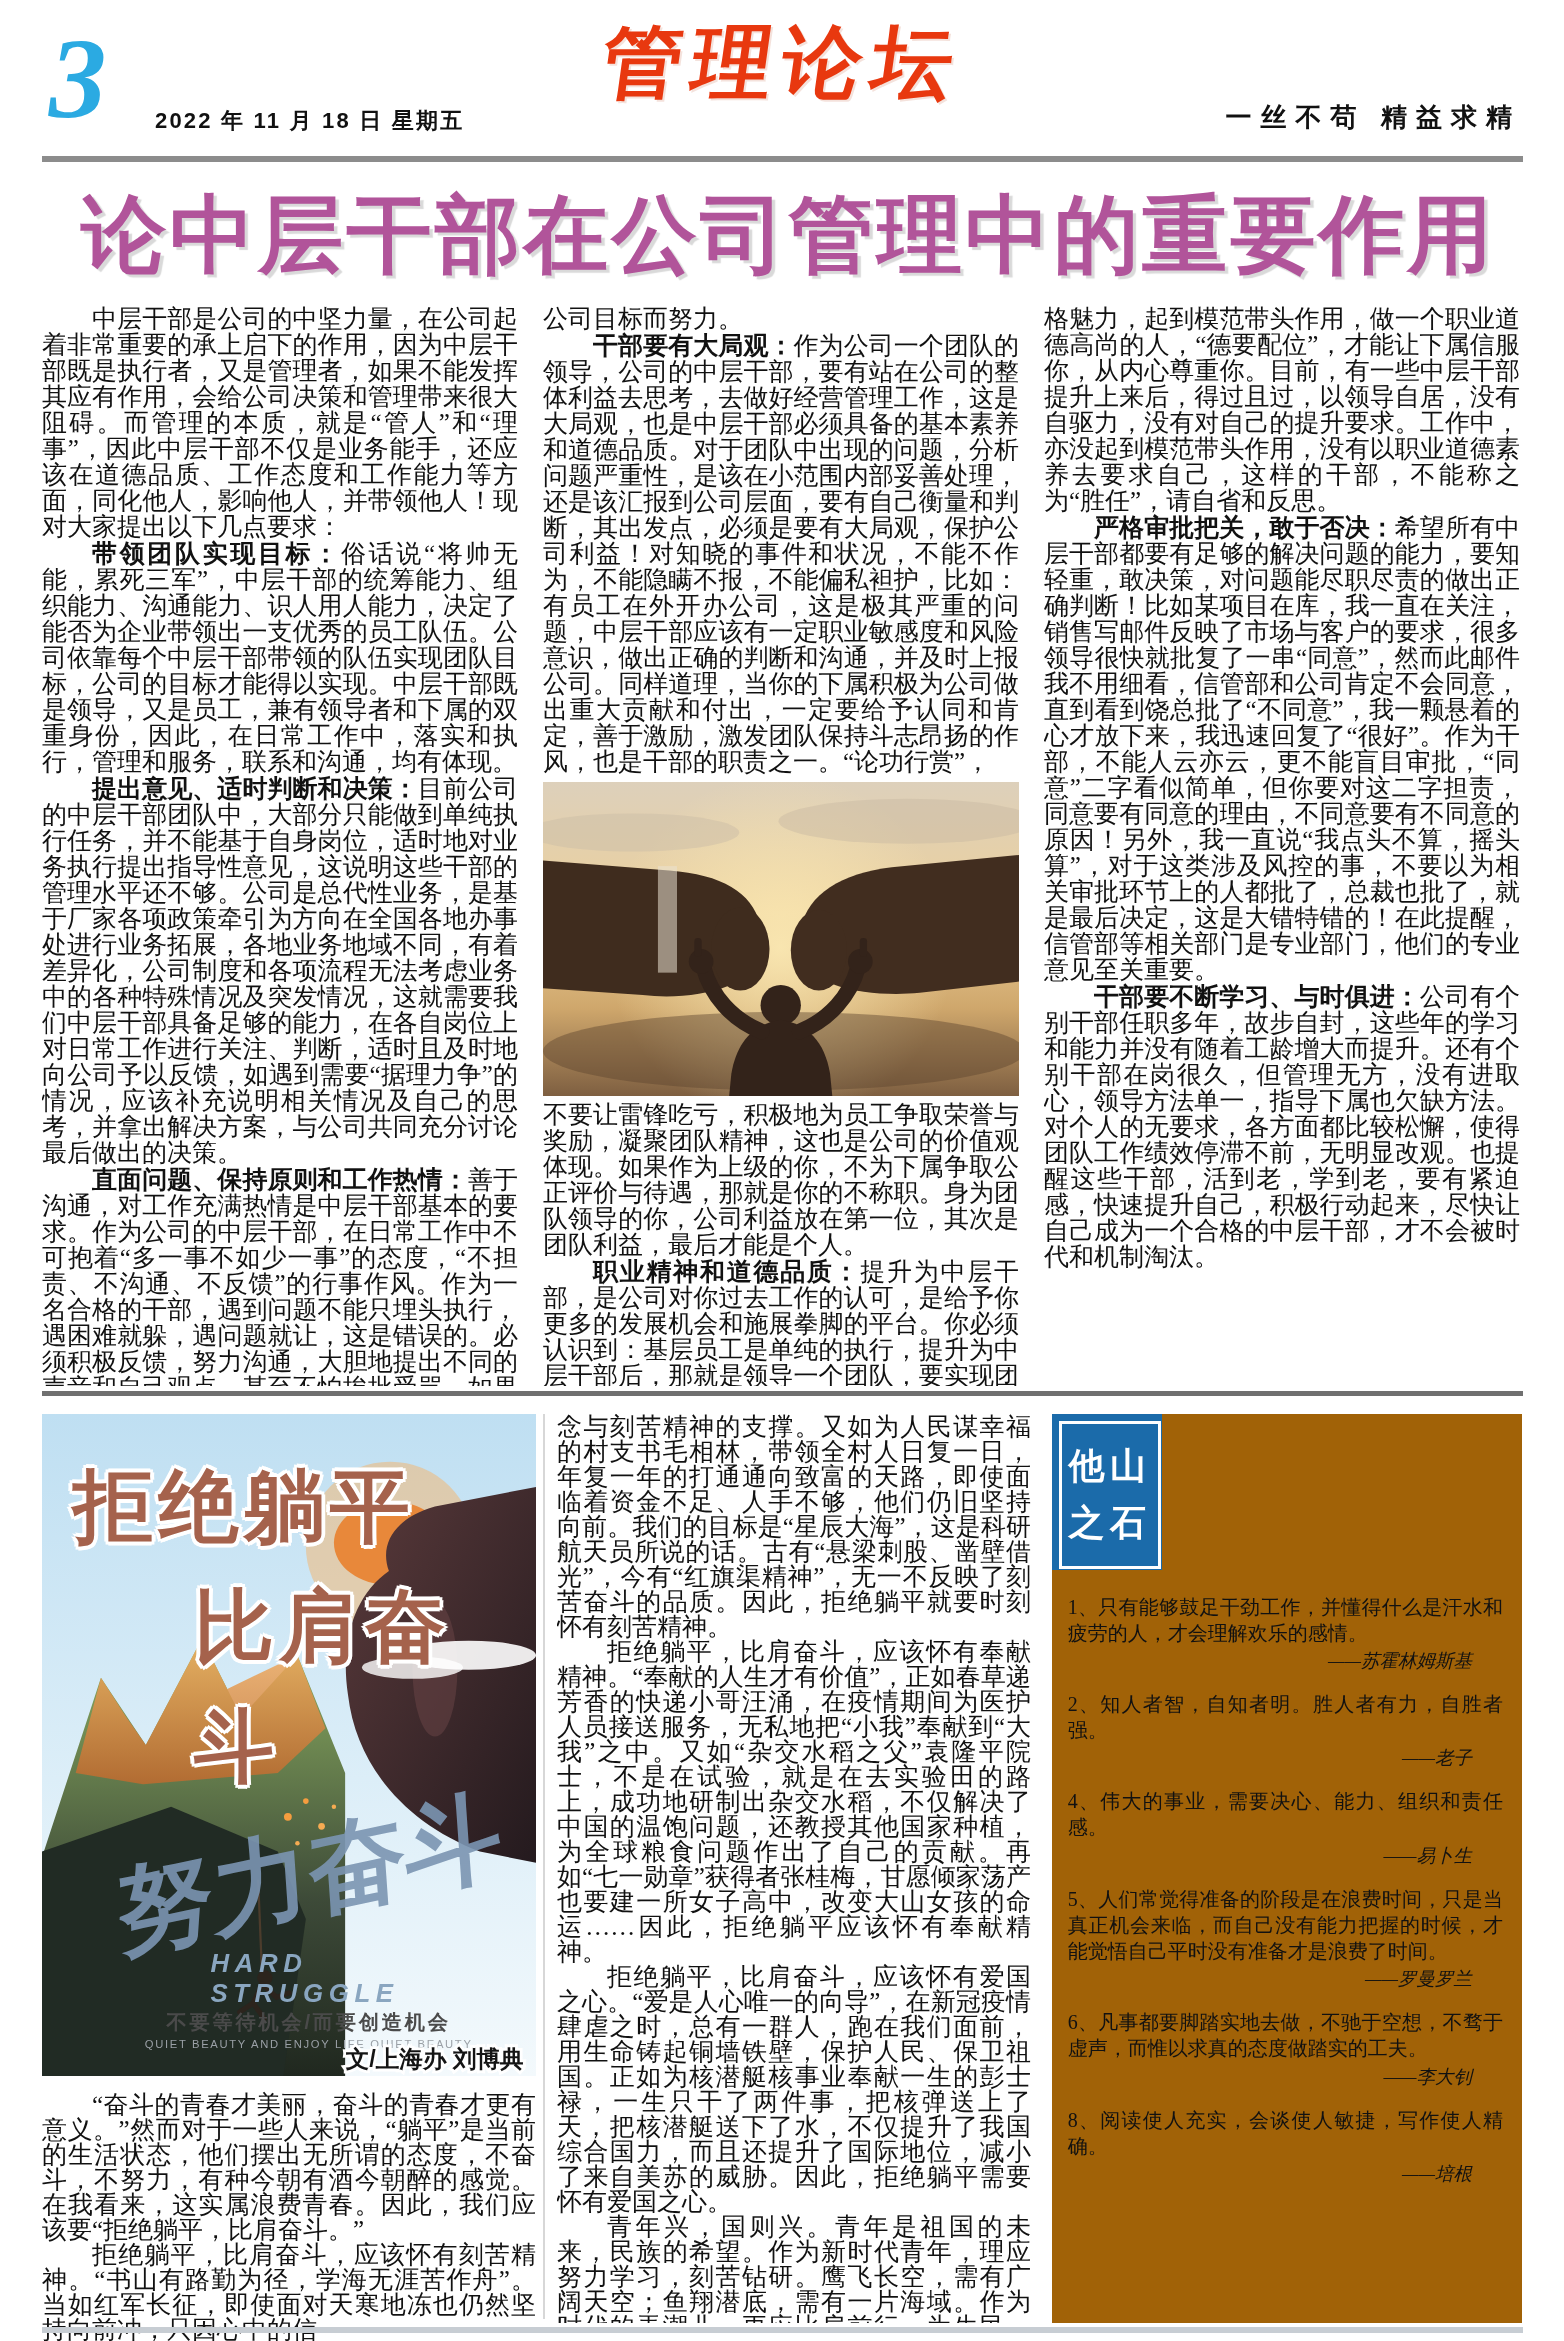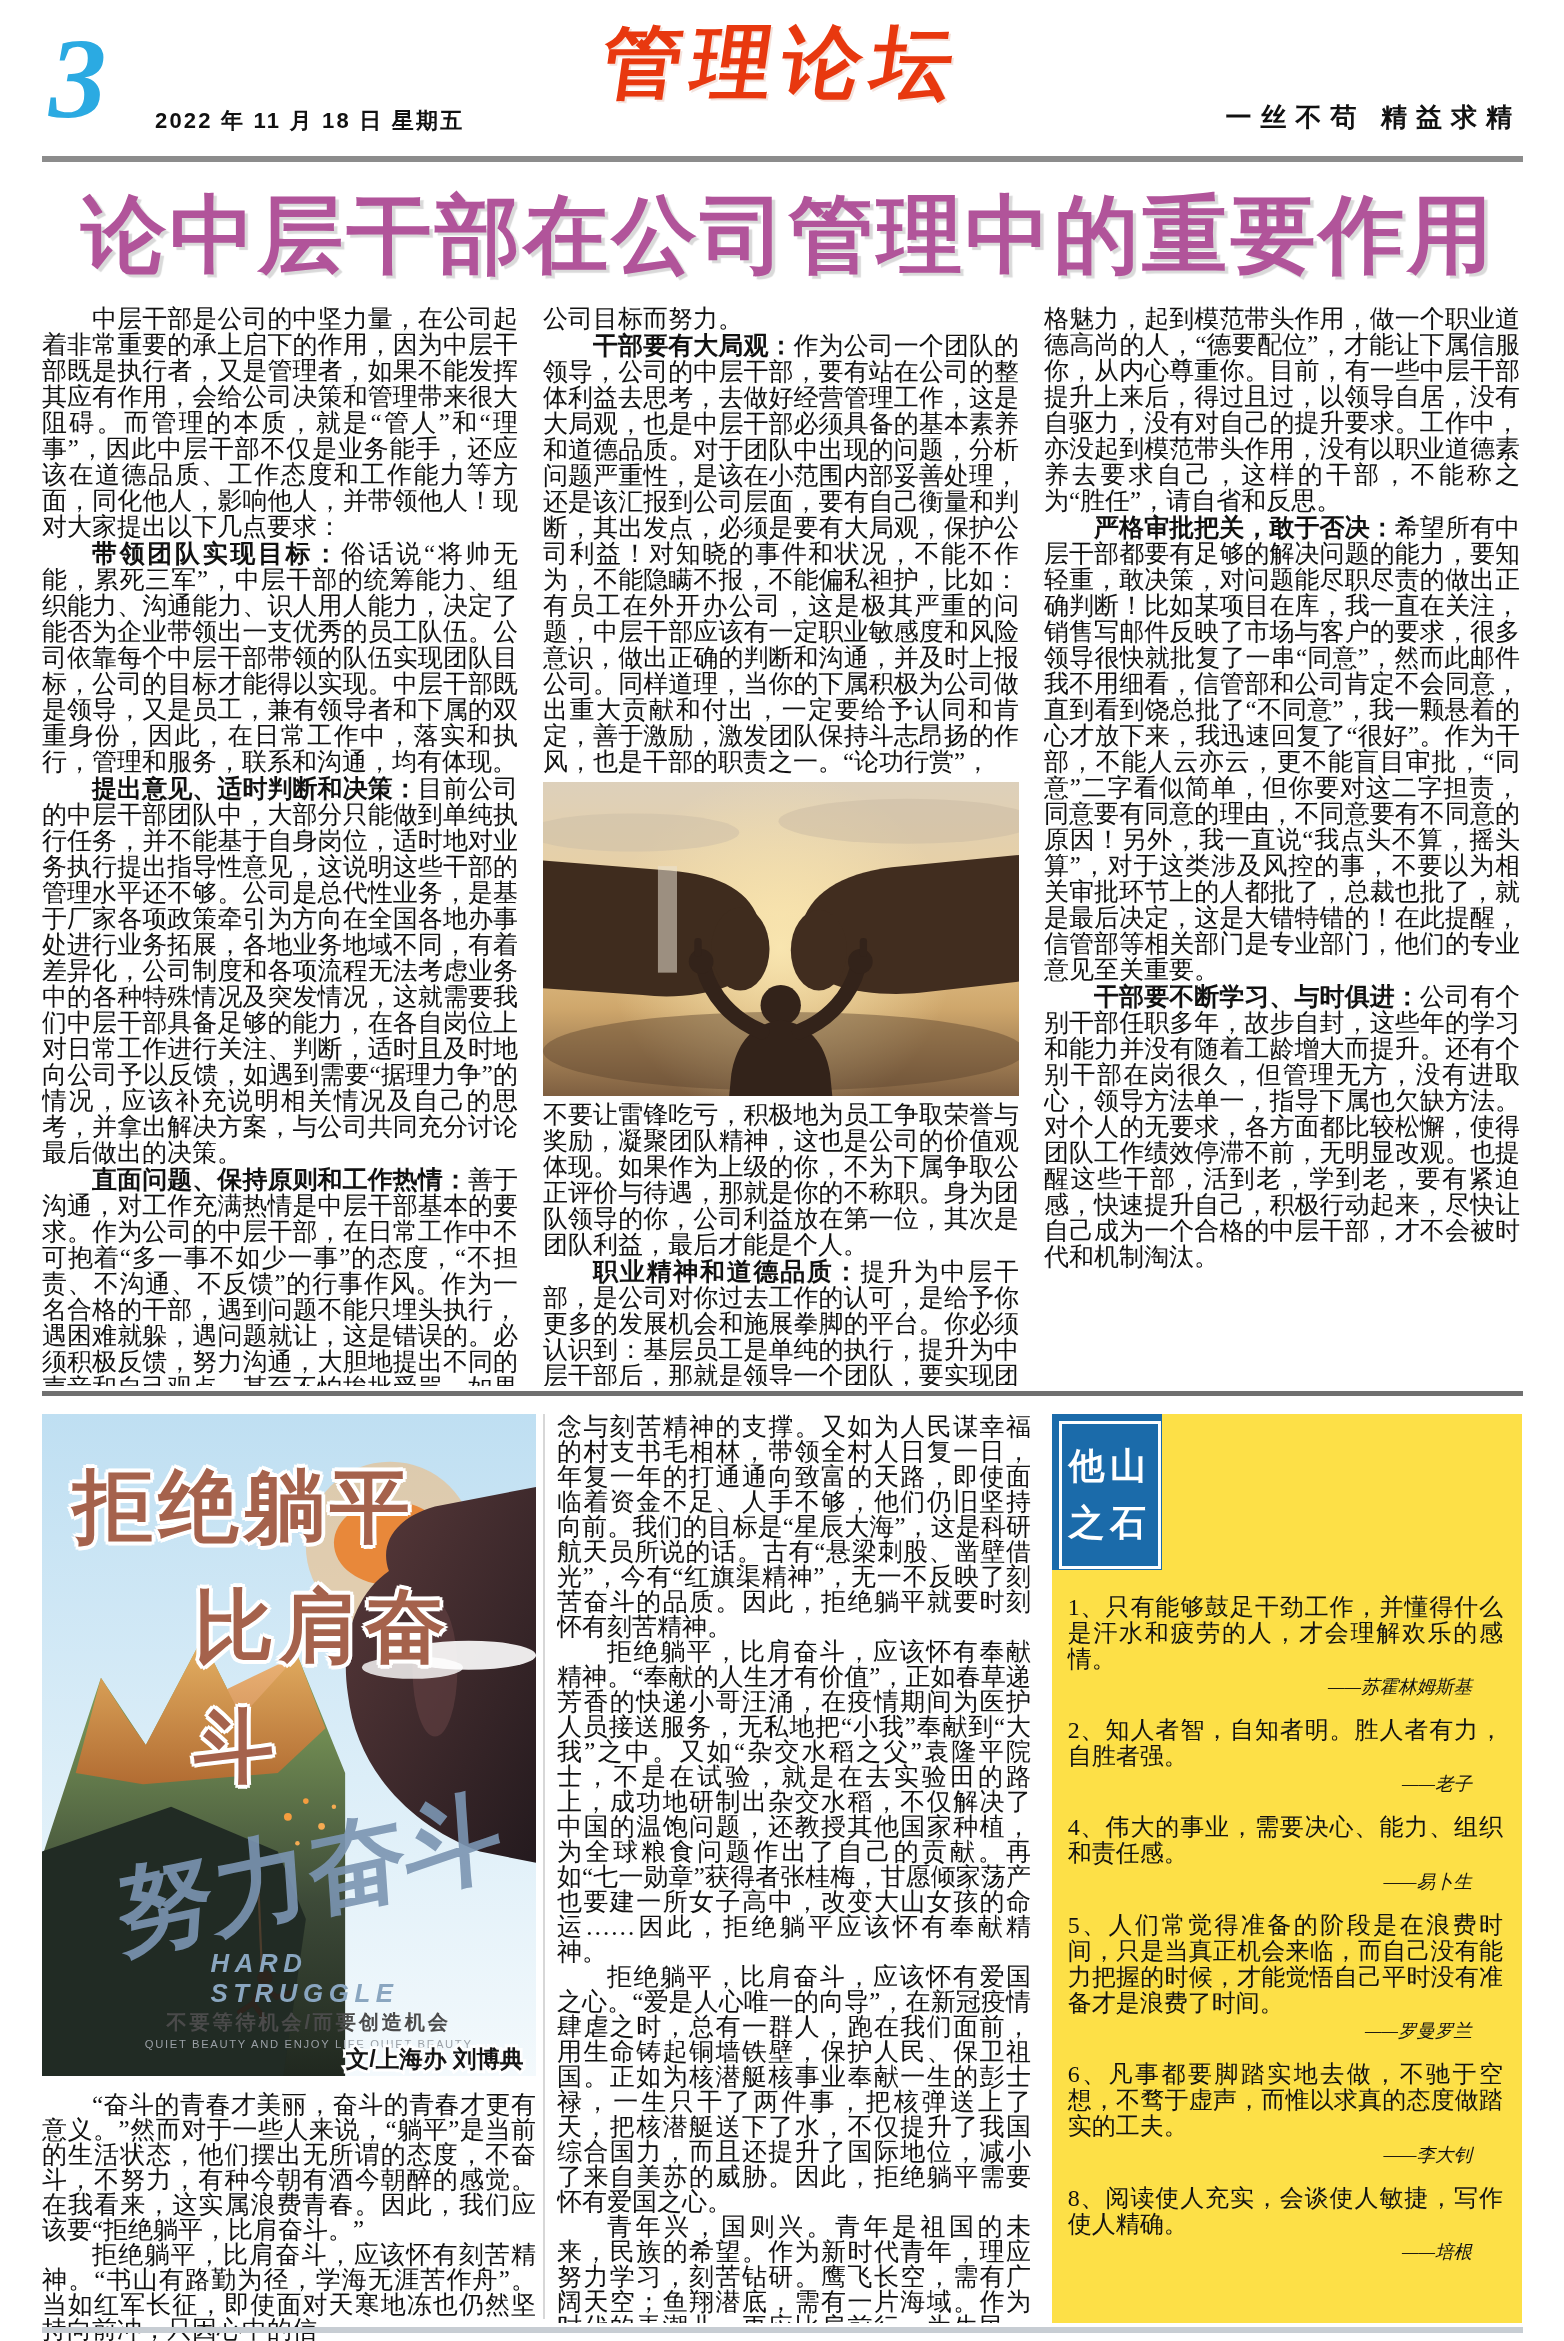--- a/index.html
+++ b/index.html
@@ -48,29 +48,29 @@
   .poster{position:relative;width:494px;height:662px;margin-bottom:15.7px;overflow:hidden;}
   .poster svg{display:block;width:100%;height:100%;}
   .poster-title{position:absolute;top:33px;left:31px;
                 font-family:Liberation Sans, sans-serif;font-weight:900;
                 font-size:80px;line-height:1.5;letter-spacing:5.6px;color:#a5624c;
                 text-shadow:-3.9px 0 0 #fff,3.9px 0 0 #fff,0 -3.9px 0 #fff,0 3.9px 0 #fff,
                             -2.8px -2.8px 0 #fff,2.8px 2.8px 0 #fff,-2.8px 2.8px 0 #fff,2.8px -2.8px 0 #fff;}
   .poster-title .t2{display:block;margin-left:121px;}
 
   
-  .quote-box{width:470px;background:#fde047;position:relative;padding:0 0 11.2px 0;}
+  .quote-box{width:470px;background:#a16207;position:relative;padding:0 0 11.2px 0;}
   .badge{width:110px;height:156px;background:#1b6baa;padding:6.7px;box-sizing:border-box;}
   .badge-inner{width:100%;height:100%;border:3.4px solid #ffffff;display:flex;flex-direction:column;
                align-items:center;justify-content:center;gap:7.9px;}
   .badge-inner span{color:#ffffff;font-size:36px;font-weight:700;letter-spacing:5.6px;
                     font-family:"Liberation Serif","DejaVu Serif",serif;}
   .quotes{padding:23.6px 19px 0 15.7px;}
   .quote{margin-bottom:17px;}
-  .qtext{margin:0;font-size:24px;line-height:26px;text-align:justify;}
+  .qtext{margin:0;font-size:20px;line-height:26px;text-align:justify;}
   .qauthor{margin:3.4px 31px 0 0;font-size:18.5px;line-height:25px;text-align:right;
            font-style:italic;}
   .bottom-rule{position:absolute;left:42px;top:2327px;width:1481px;height:6.2px;background:#c7cdd3;}
 </style>
 </head>
 <body>
 
 <div class="page">
 
   <div class="page-num">3</div>

